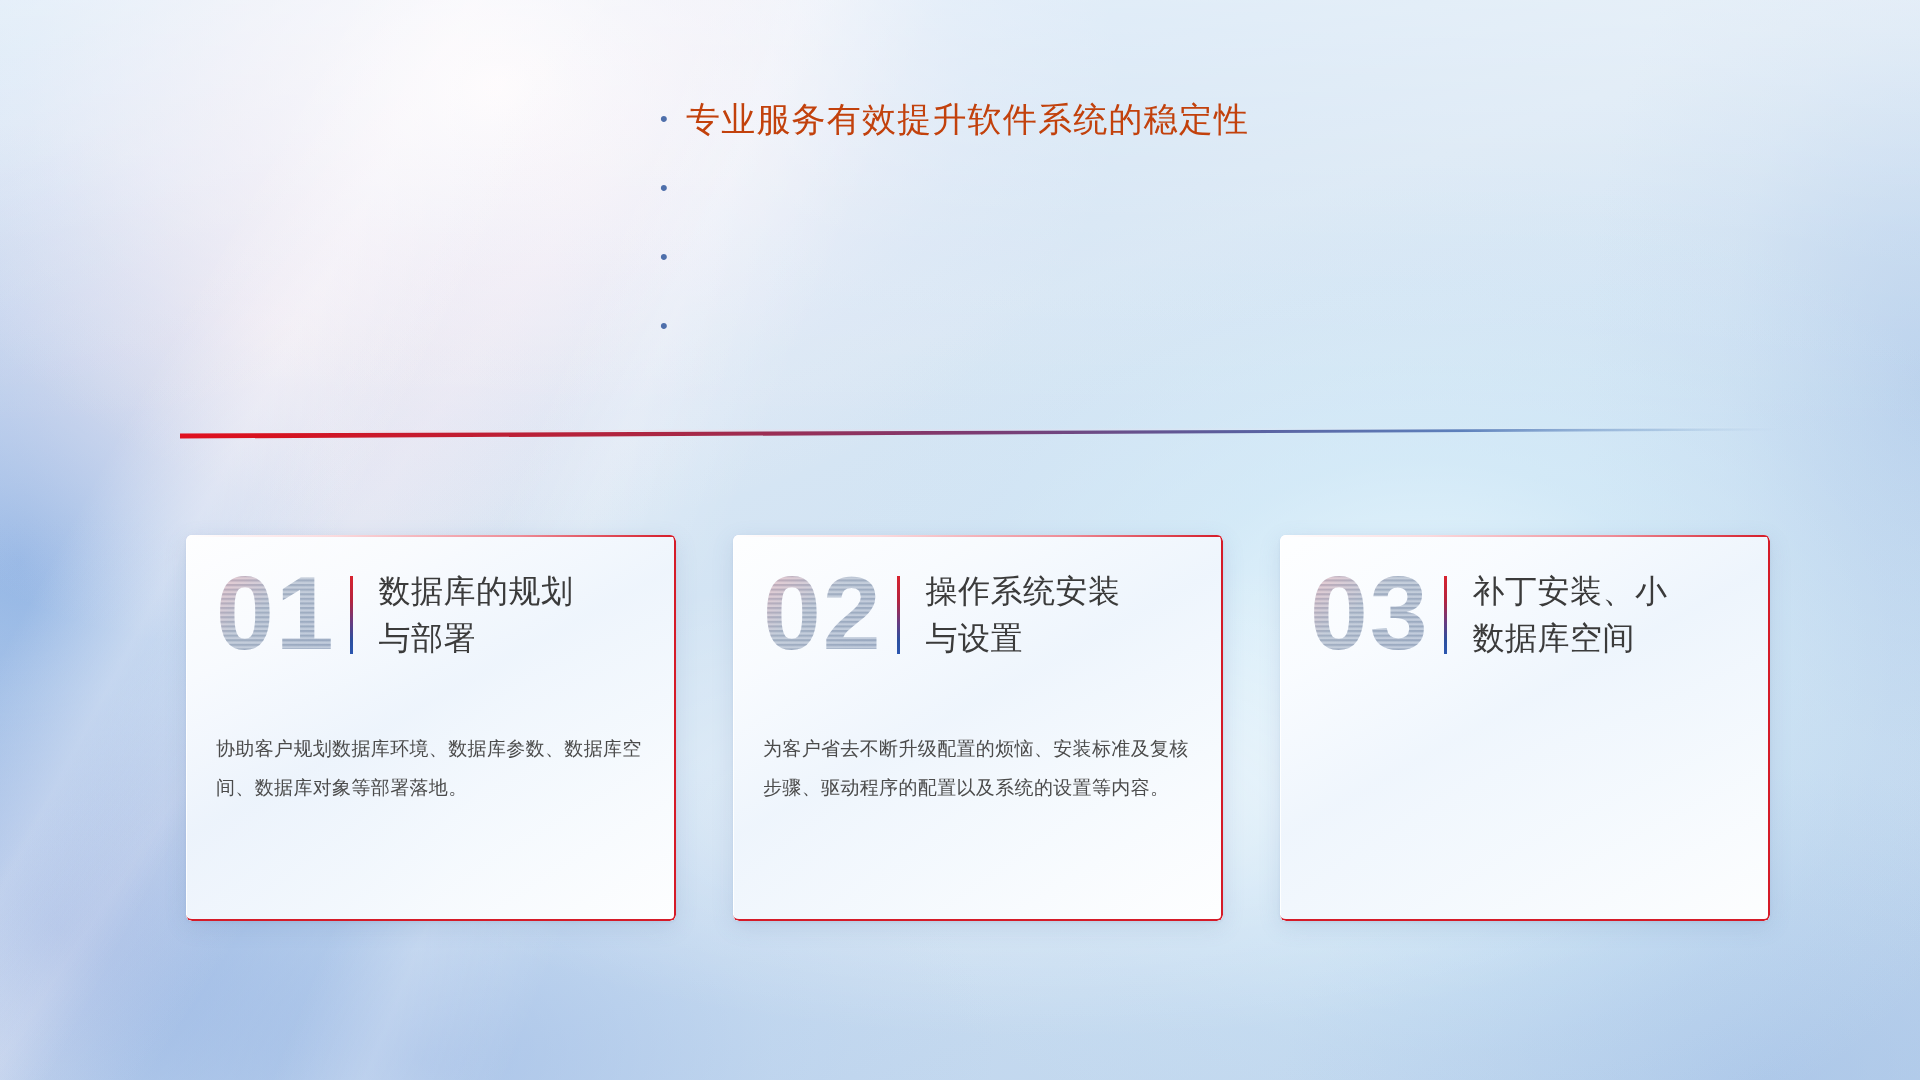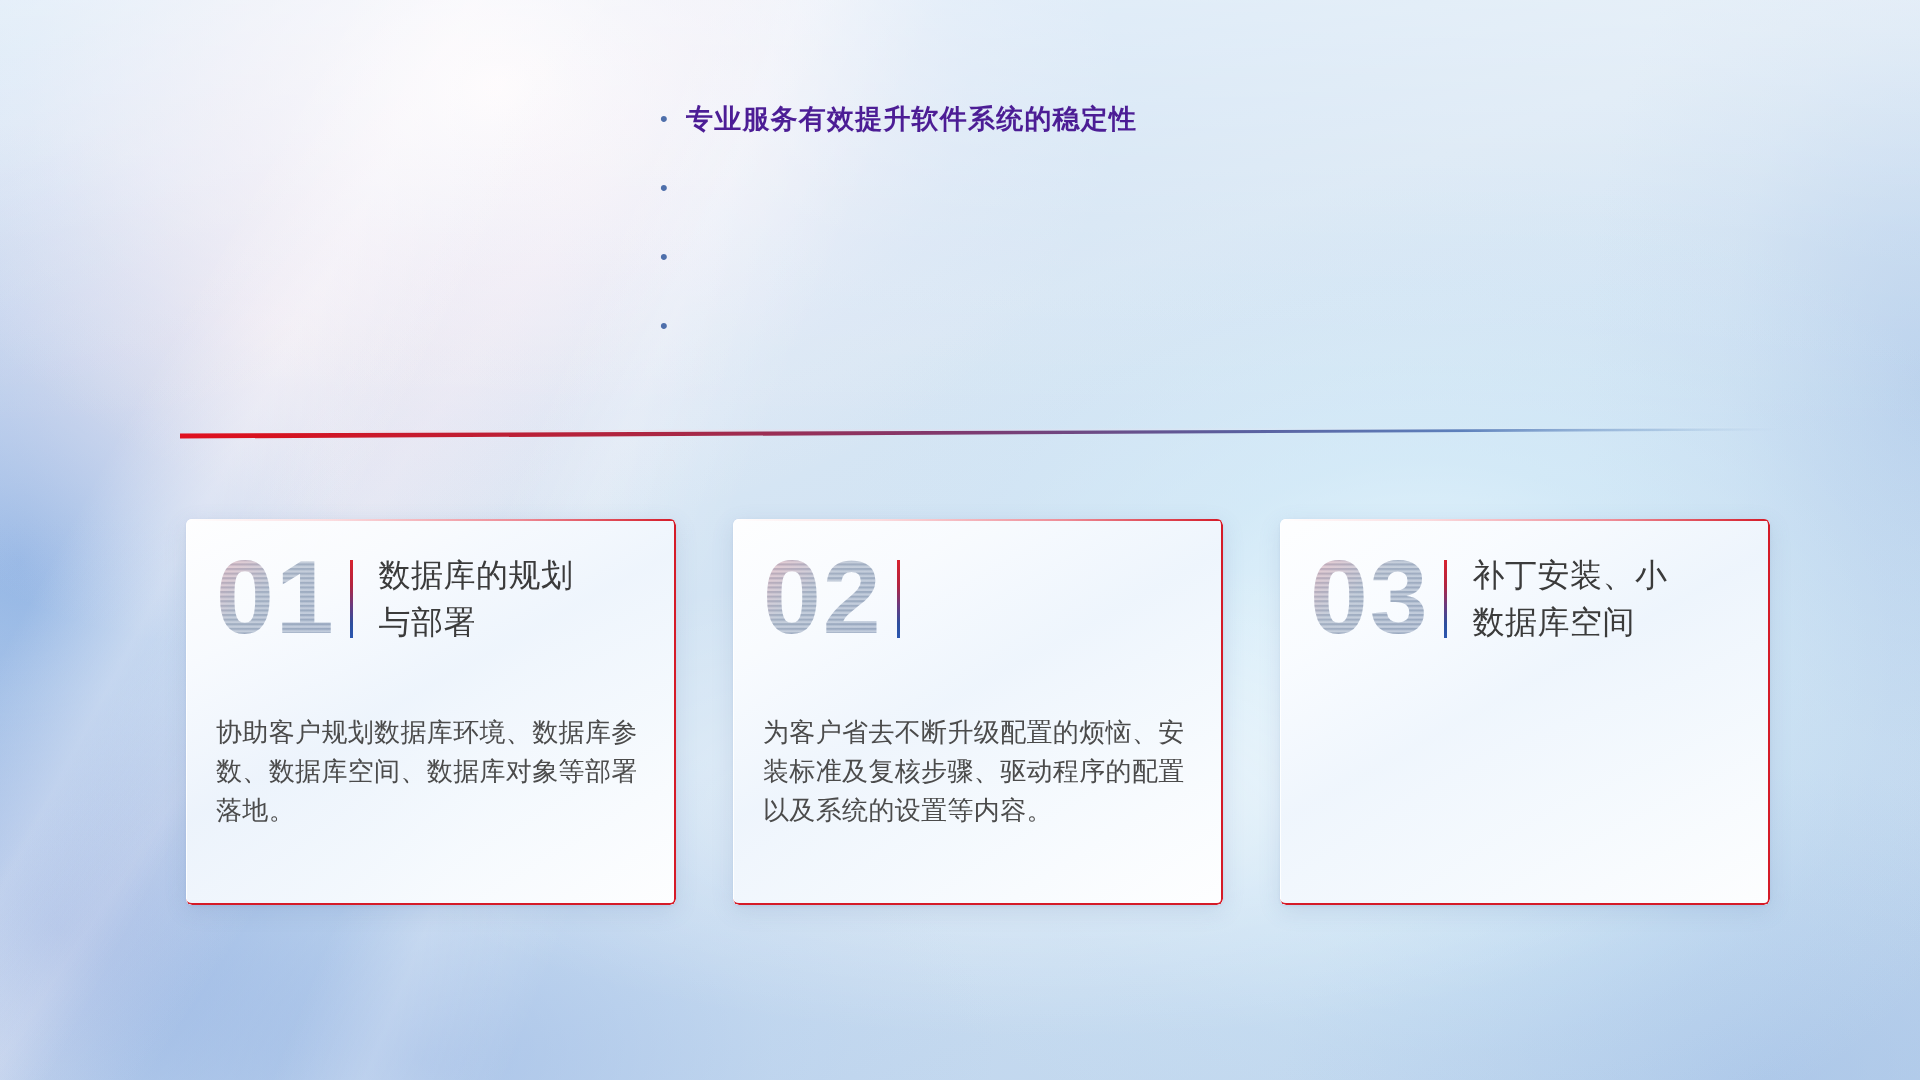--- a/index.html
+++ b/index.html
@@ -96,23 +96,23 @@
   .bullet-row{
     display:flex;align-items:flex-start;
     margin-bottom:31px;
   }
   .bullet-dot{
     width:26px;flex:0 0 26px;
     color:#4e6fab;font-size:22px;line-height:38px;
     text-align:left;
   }
   .bullet-text{
-    font-size:27px;line-height:38px;
-    color:#4c1d95;letter-spacing:1.2px;
-    font-weight:700;
+    font-size:34px;line-height:38px;
+    color:#c2410c;letter-spacing:1.2px;
+    font-weight:400;
     white-space:nowrap;
   }
 
   
   #divider-wrap{
     position:absolute;left:180px;top:418px;
     width:1600px;height:28px;
   }
 
   
@@ -127,20 +127,21 @@
     border-radius:6px;
     background:linear-gradient(151deg,
         rgba(255,255,255,.97) 0%,
         rgba(250,252,255,.95) 22%,
         rgba(240,246,253,.93) 46%,
         rgba(246,250,254,.95) 70%,
         rgba(255,255,255,.97) 100%);
     box-shadow:0 6px 22px rgba(86,120,170,.16),
                0 1px 3px rgba(80,110,160,.10);
     overflow:hidden;
+    margin-top:16px;
   }
   
   .card-border-soft{
     position:absolute;inset:0;border-radius:6px;
     border-top:1.5px solid rgba(255,255,255,.95);
     border-left:1.5px solid rgba(255,255,255,.92);
     pointer-events:none;
   }
   
   .card-border-red{
@@ -182,21 +183,21 @@
         #6b3a7e 58%,#2d4f9e 82%,#2b56b0 100%);
   }
   .card-title{
     font-size:32px;line-height:47px;
     color:#3b3b3b;font-weight:400;
     letter-spacing:.5px;
     white-space:pre-line;
   }
   .card-body{
     padding:34px 34px 0 30px;
-    font-size:26px;line-height:39px;
+    font-size:19px;line-height:39px;
     color:#4b4b4b;letter-spacing:.35px;
     font-weight:400;
   }
 </style>
 </head>
 <body>
 
 <div id="bg-root">
   <div class="bg-layer bg-base"></div>
   <div class="bg-layer bg-blue-left"></div>
@@ -319,20 +320,22 @@
               <text x="0" y="88" font-family="'Liberation Sans',sans-serif" font-size="104" font-weight="700" fill="#fff" letter-spacing="2">02</text>
             </mask>
           </defs>
           <g mask="url(#m2)">
             <rect x="0" y="0" width="130" height="108" fill="url(#stripe2)"></rect>
             <rect x="0" y="0" width="130" height="108" fill="url(#tint2)"></rect>
           </g>
         </svg>
       </div>
       <div class="card-rule"></div>
+      <div class="card-title">操作系统安装
+与设置</div>
     </div>
 
     <div class="card-body">为客户省去不断升级配置的烦恼、安装标准及复核步骤、驱动程序的配置以及系统的设置等内容。</div>
   </div>
 
   <div class="card">
     <div class="card-border-soft"></div>
     <div class="card-border-red"></div>
     <div class="card-border-pink"></div>
 

